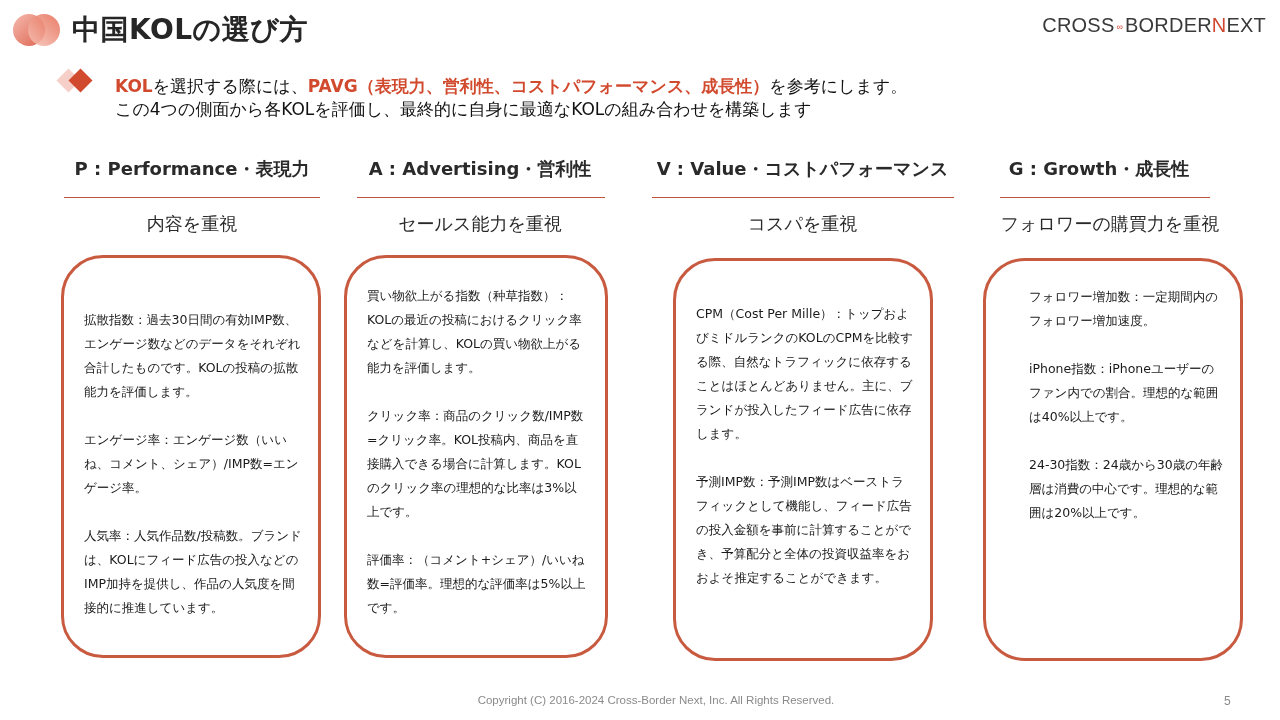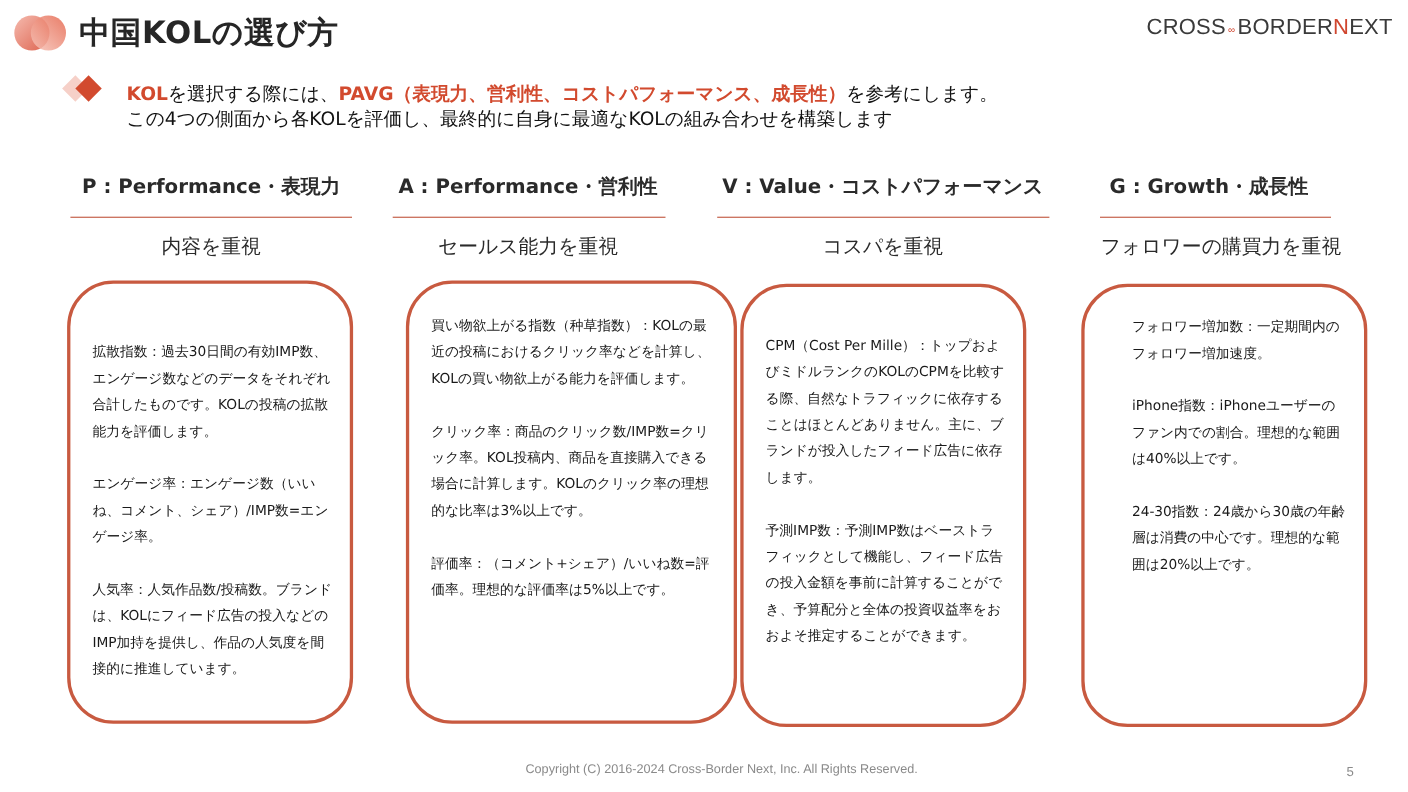--- a/index.html
+++ b/index.html
@@ -71,24 +71,24 @@
 <div class="col-rule" style="left:64px;width:256px;"></div>
 <div class="col-sub" style="left:64px;width:256px;">内容を重視</div>
 <div class="card" style="left:61px;top:255px;width:260px;height:403px;">
   <div class="card-body" style="top:50px;">
     <p>拡散指数：過去30日間の有効IMP数、エンゲージ数などのデータをそれぞれ合計したものです。KOLの投稿の拡散能力を評価します。</p>
     <p>エンゲージ率：エンゲージ数（いいね、コメント、シェア）/IMP数=エンゲージ率。</p>
     <p>人気率：人気作品数/投稿数。ブランドは、KOLにフィード広告の投入などのIMP加持を提供し、作品の人気度を間接的に推進しています。</p>
   </div>
 </div>
 
-<div class="col-head" style="left:356px;width:248px;">A : Performance・営利性</div>
+<div class="col-head" style="left:356px;width:248px;">A : Advertising・営利性</div>
 <div class="col-rule" style="left:357px;width:248px;"></div>
 <div class="col-sub" style="left:356px;width:248px;">セールス能力を重視</div>
-<div class="card" style="left:369px;top:255px;width:301px;height:403px;">
+<div class="card" style="left:344px;top:255px;width:264px;height:403px;">
   <div class="card-body" style="top:26px;">
     <p>買い物欲上がる指数（种草指数）：KOLの最近の投稿におけるクリック率などを計算し、KOLの買い物欲上がる能力を評価します。</p>
     <p>クリック率：商品のクリック数/IMP数=クリック率。KOL投稿内、商品を直接購入できる場合に計算します。KOLのクリック率の理想的な比率は3%以上です。</p>
     <p>評価率：（コメント+シェア）/いいね数=評価率。理想的な評価率は5%以上です。</p>
   </div>
 </div>
 
 <div class="col-head" style="left:650px;width:305px;">V : Value・コストパフォーマンス</div>
 <div class="col-rule" style="left:652px;width:302px;"></div>
 <div class="col-sub" style="left:650px;width:305px;">コスパを重視</div>

